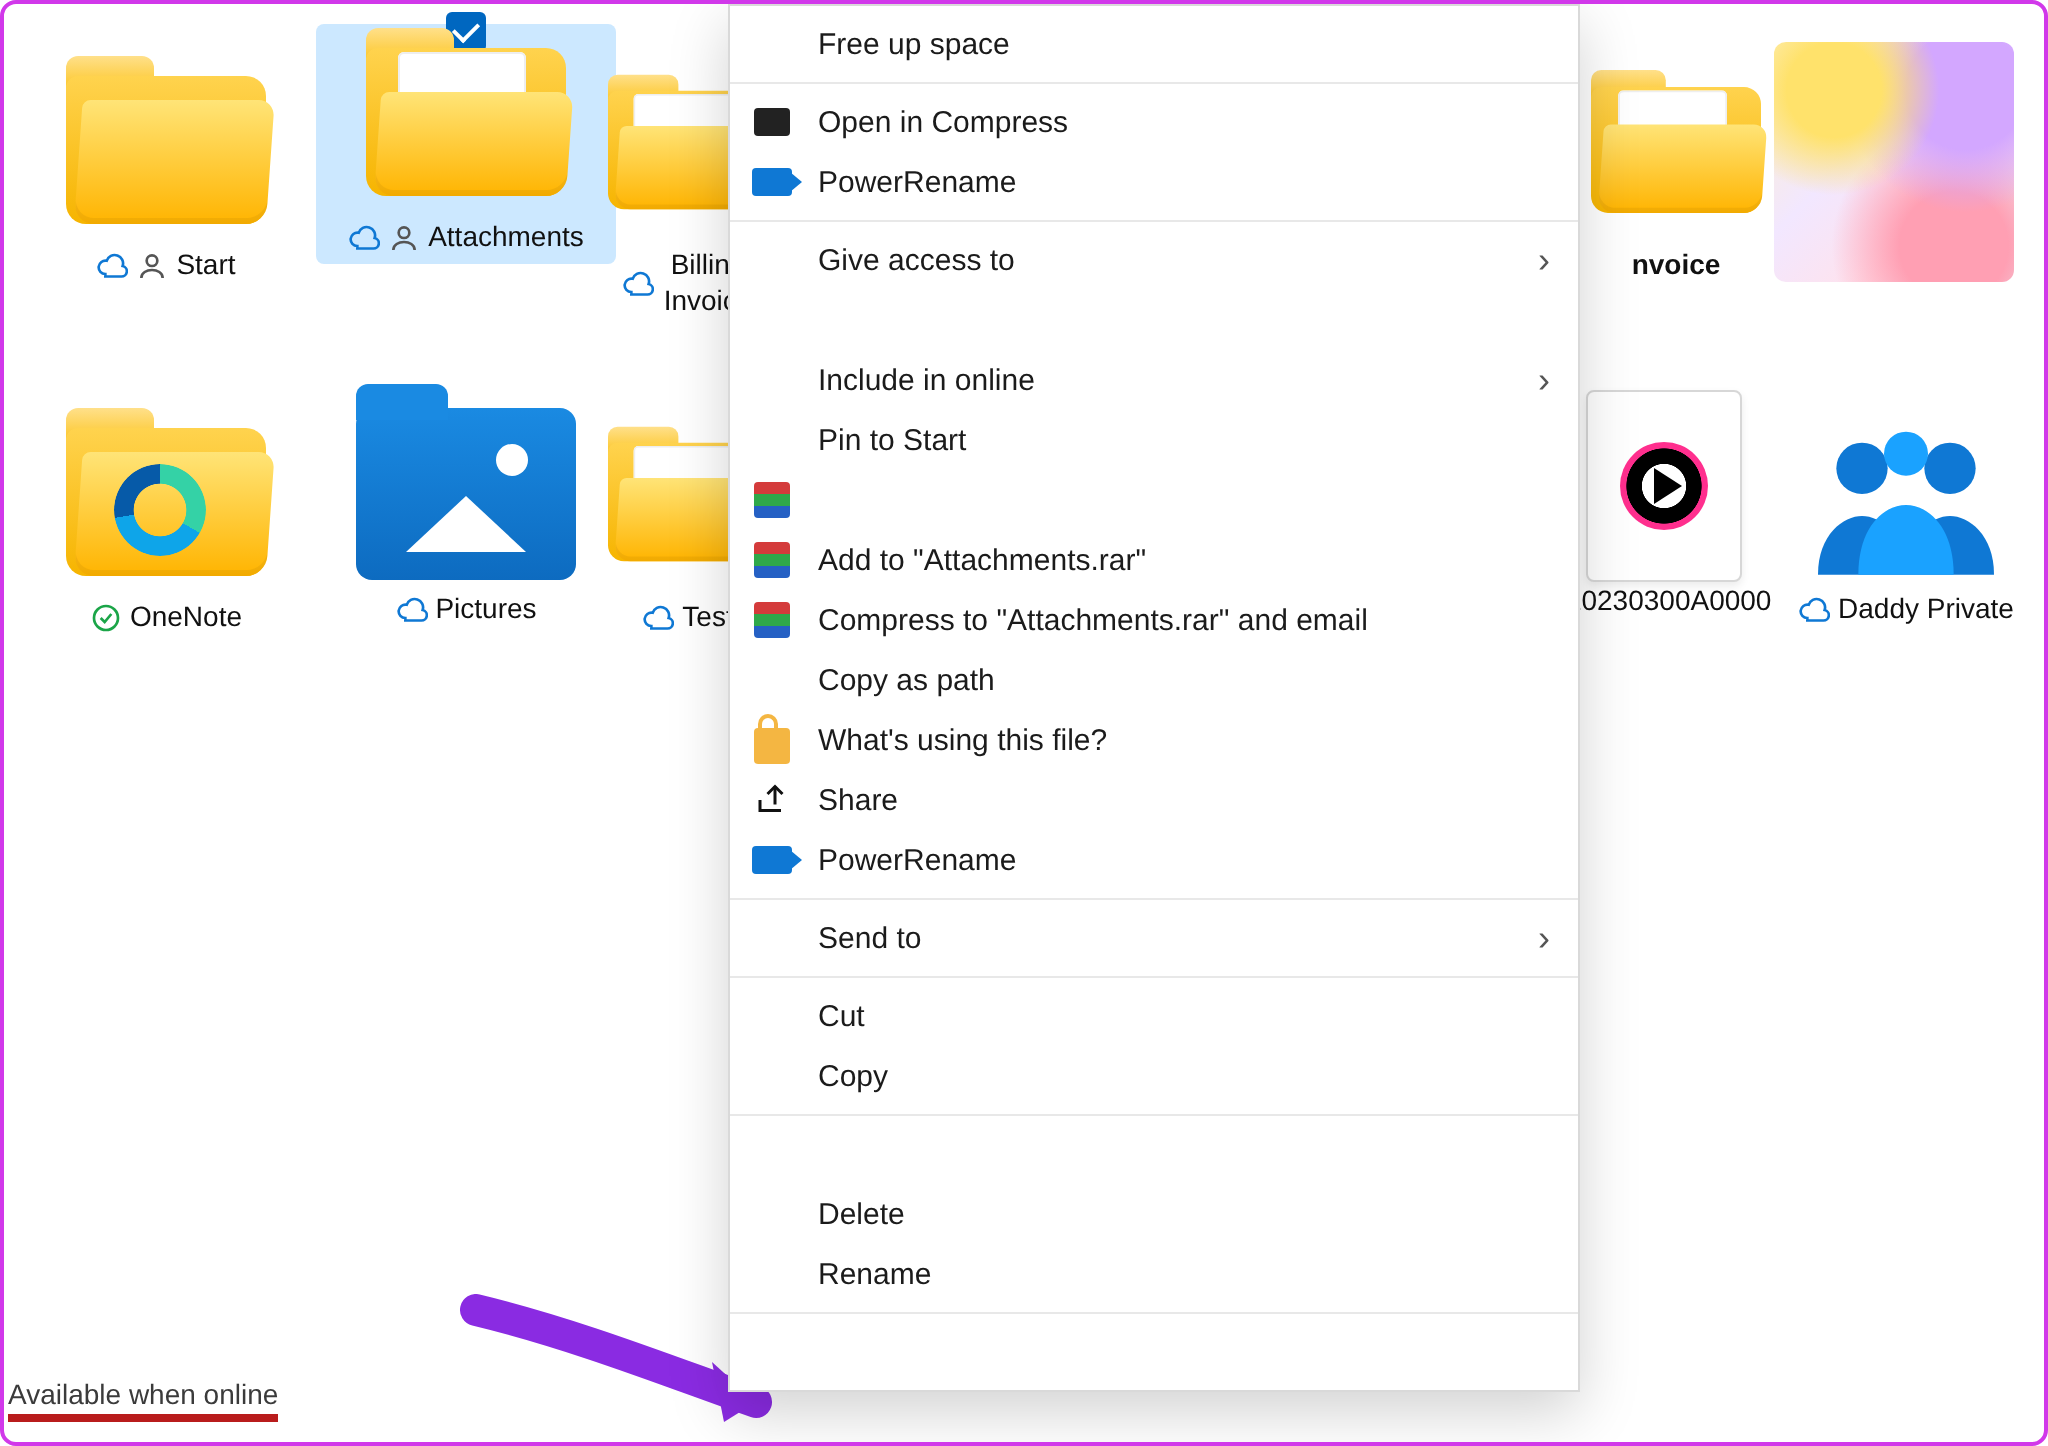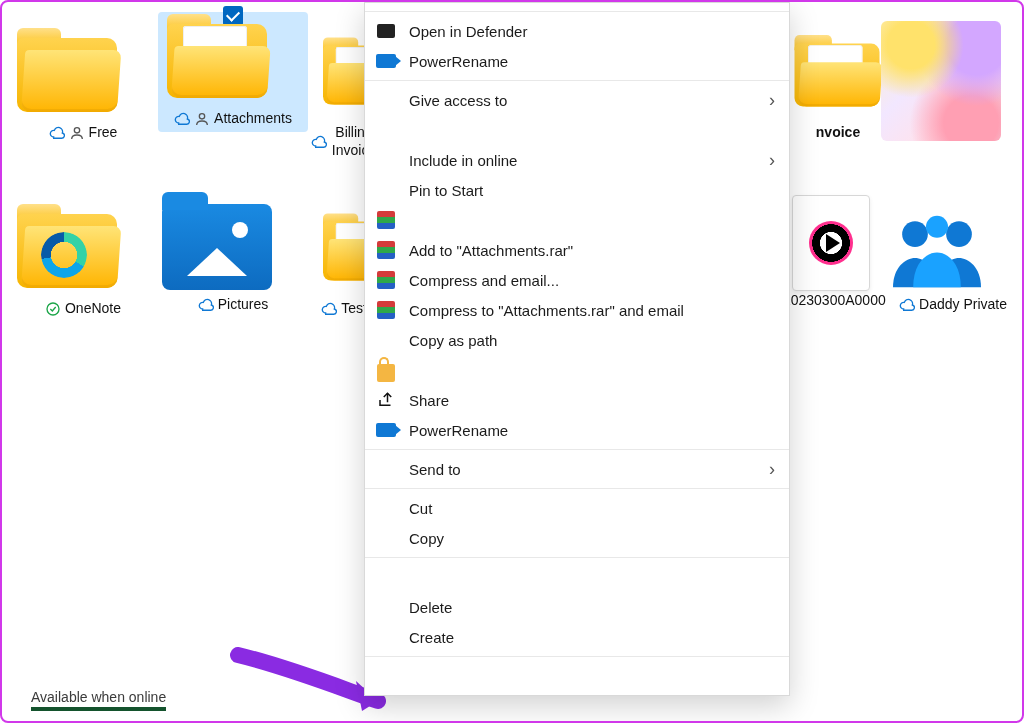--- a/index.html
+++ b/index.html
@@ -16,20 +16,21 @@
     border-radius: 8px;
   }
   .canvas { position: relative; width: 100%; height: 100%; }
 
   
   .item {
     position: absolute;
     width: 150px;
     display: flex;
     flex-direction: column;
+    align-items: center;
     gap: 4px;
     padding: 4px;
     border-radius: 4px;
   }
   .item.selected { background: #cce8ff; }
   .item .check {
     position: absolute;
     top: -6px; left: 50%; transform: translateX(-50%);
     width: 20px; height: 20px;
     background: #0067c0;
@@ -136,23 +137,23 @@
   
   .donut { width:46px;height:46px;border-radius:50%;
     background: conic-gradient(#34d2a6 0 120deg, #0ea5e9 120deg 260deg, #065aa8 260deg 360deg);
     -webkit-mask: radial-gradient(circle, transparent 40%, #000 41%);
             mask: radial-gradient(circle, transparent 40%, #000 41%);
     position:absolute; left:24px; top:18px;
   }
 
   
   .statusbar {
-    position:absolute; left:29px; bottom:10px;
+    position:absolute; left:2px; bottom:10px;
     color:#3b3b3b; font-size:14px;
-    border-bottom: 4px solid #14532d;
+    border-bottom: 4px solid #b91c1c;
     padding-bottom: 2px;
   }
 
   
   .arrow {
     position:absolute; left:226px; bottom:4px; width:170px; height:70px;
     pointer-events:none;
   }
 
   
@@ -211,21 +212,21 @@
         <svg viewBox="0 0 24 24" fill="none" stroke="#0f78d4" stroke-width="2">
             <path d="M7 18a5 5 0 1 1 1-9.9A6 6 0 0 1 20 12a4 4 0 0 1-1 7.9H7z"></path>
           </svg>
       </span>
       <span class="glyph">
         <svg viewBox="0 0 24 24" fill="none" stroke="#555" stroke-width="2">
             <circle cx="12" cy="8" r="4"></circle>
             <path d="M4 21c0-4 4-6 8-6s8 2 8 6"></path>
           </svg>
       </span>
-      <span class="text">Free</span>
+      <span class="text">Start</span>
     </div>
   </div>
 
   <div class="item selected" style="left:156px; top:10px;">
     <div class="check"></div>
     <div class="thumb">
       <div class="folder has-page">
           <div class="tab"></div>
           <div class="back"></div>
           <div class="page"></div>
@@ -379,27 +380,31 @@
   <div class="statusbar">
     <span>Available when online</span>
   </div>
 
   <svg class="arrow" viewBox="0 0 170 70">
     <path d="M10 8 C 60 20, 110 40, 150 54" stroke="#8a2be2" stroke-width="16" fill="none" stroke-linecap="round"></path>
     <path d="M150 54 L128 34 L134 64 Z" fill="#8a2be2"></path>
   </svg>
 
   <div class="ctxmenu">
+    <div class="row">
+      <span class="ic"></span>
+      <span class="lab">Free up space</span>
+    </div>
     <div class="sep"></div>
 
     <div class="row">
       <span class="ic">
           <span class="box black" style="width:18px;height:14px;border-radius:2px;display:block"></span>
         </span>
-      <span class="lab">Open in Defender</span>
+      <span class="lab">Open in Compress</span>
     </div>
     <div class="row">
       <span class="ic">
           <span class="pr"></span>
         </span>
       <span class="lab">PowerRename</span>
     </div>
     <div class="sep"></div>
 
     <div class="row">
@@ -427,36 +432,31 @@
     <div class="row">
       <span class="ic">
           <span class="box rar"></span>
         </span>
       <span class="lab">Add to "Attachments.rar"</span>
     </div>
     <div class="row">
       <span class="ic">
           <span class="box rar"></span>
         </span>
-      <span class="lab">Compress and email...</span>
-    </div>
-    <div class="row">
-      <span class="ic">
-          <span class="box rar"></span>
-        </span>
       <span class="lab">Compress to "Attachments.rar" and email</span>
     </div>
     <div class="row">
       <span class="ic"></span>
       <span class="lab">Copy as path</span>
     </div>
     <div class="row">
       <span class="ic">
           <span class="box lock"></span>
         </span>
+      <span class="lab">What's using this file?</span>
     </div>
     <div class="row">
       <span class="ic">
         <svg class="share-ic" viewBox="0 0 24 24" fill="none" stroke="#111" stroke-width="2">
             <path d="M4 12v7h14"></path>
             <path d="M9 8l5-5 5 5"></path>
             <path d="M14 3v12"></path>
           </svg>
       </span>
       <span class="lab">Share</span>
@@ -488,21 +488,21 @@
 
     <div class="row">
       <span class="ic"></span>
     </div>
     <div class="row">
       <span class="ic"></span>
       <span class="lab">Delete</span>
     </div>
     <div class="row">
       <span class="ic"></span>
-      <span class="lab">Create</span>
+      <span class="lab">Rename</span>
     </div>
     <div class="sep"></div>
 
     <div class="row">
       
       
     </div>
   </div>
 
 </div>

